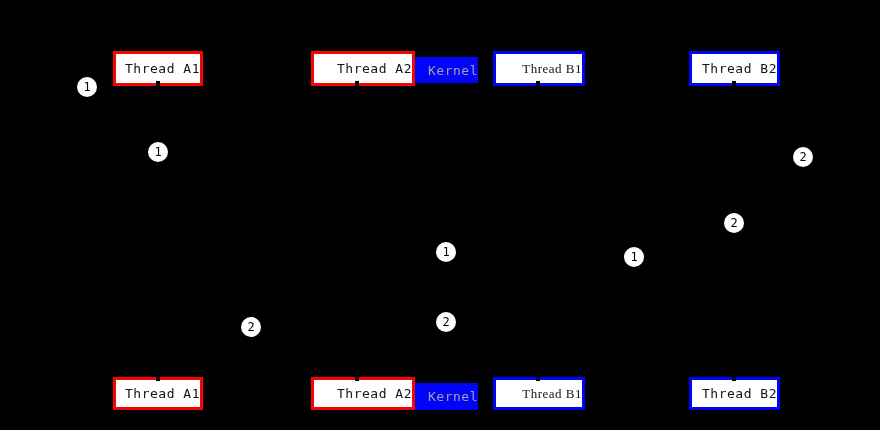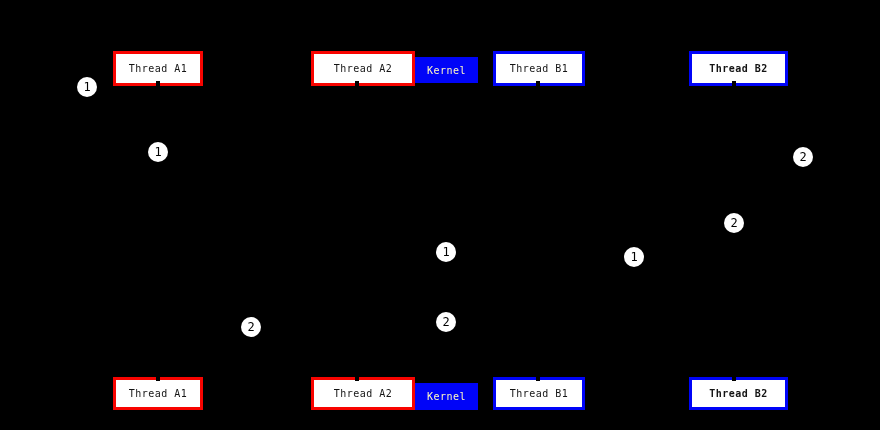--- a/index.html
+++ b/index.html
@@ -14,44 +14,44 @@
     background: #000000;
     overflow: hidden;
     font-family: "DejaVu Sans Mono", "Liberation Mono", monospace;
   }
   
   .box {
     position: absolute;
     box-sizing: border-box;
     display: flex;
     align-items: center;
-    justify-content: center;
-    font-size: 10px;
+    justify-content: flex-end;
+    font-size: 13px;
     letter-spacing: 0.5px;
     z-index: 2;
     white-space: nowrap;
   }
   .thread {
     background: #ffffff;
     color: #141414;
     border: 3px solid #ffffff;
   }
   .red  { border-color: #f80400; }
   .blue { border-color: #0004f8; }
   .kernel {
     background: #0004f8;
-    color: #fef9c3;
+    color: #a3a3a3;
   }
   .t-row { top: 51px;  height: 35px; }
   .b-row { top: 377px; height: 33px; }
   .bx-a1 { left: 113px; width: 90px; }
   .bx-a2 { left: 311px; width: 104px; }
   .bx-k  { left: 415px; width: 63px; }
-  .bx-b1 { left: 493px; width: 92px; }
-  .bx-b2 { left: 689px; width: 99px; font-weight: bold; }
+  .bx-b1 { left: 493px; width: 92px; font-family: Liberation Serif, serif; }
+  .bx-b2 { left: 689px; width: 91px; }
   .k-top    { top: 57px;  height: 26px; }
   .k-bottom { top: 383px; height: 27px; }
   
   .lifeline {
     position: absolute;
     width: 4px;
     top: 81px;
     height: 300px;
     background: #000000;
     z-index: 3;

